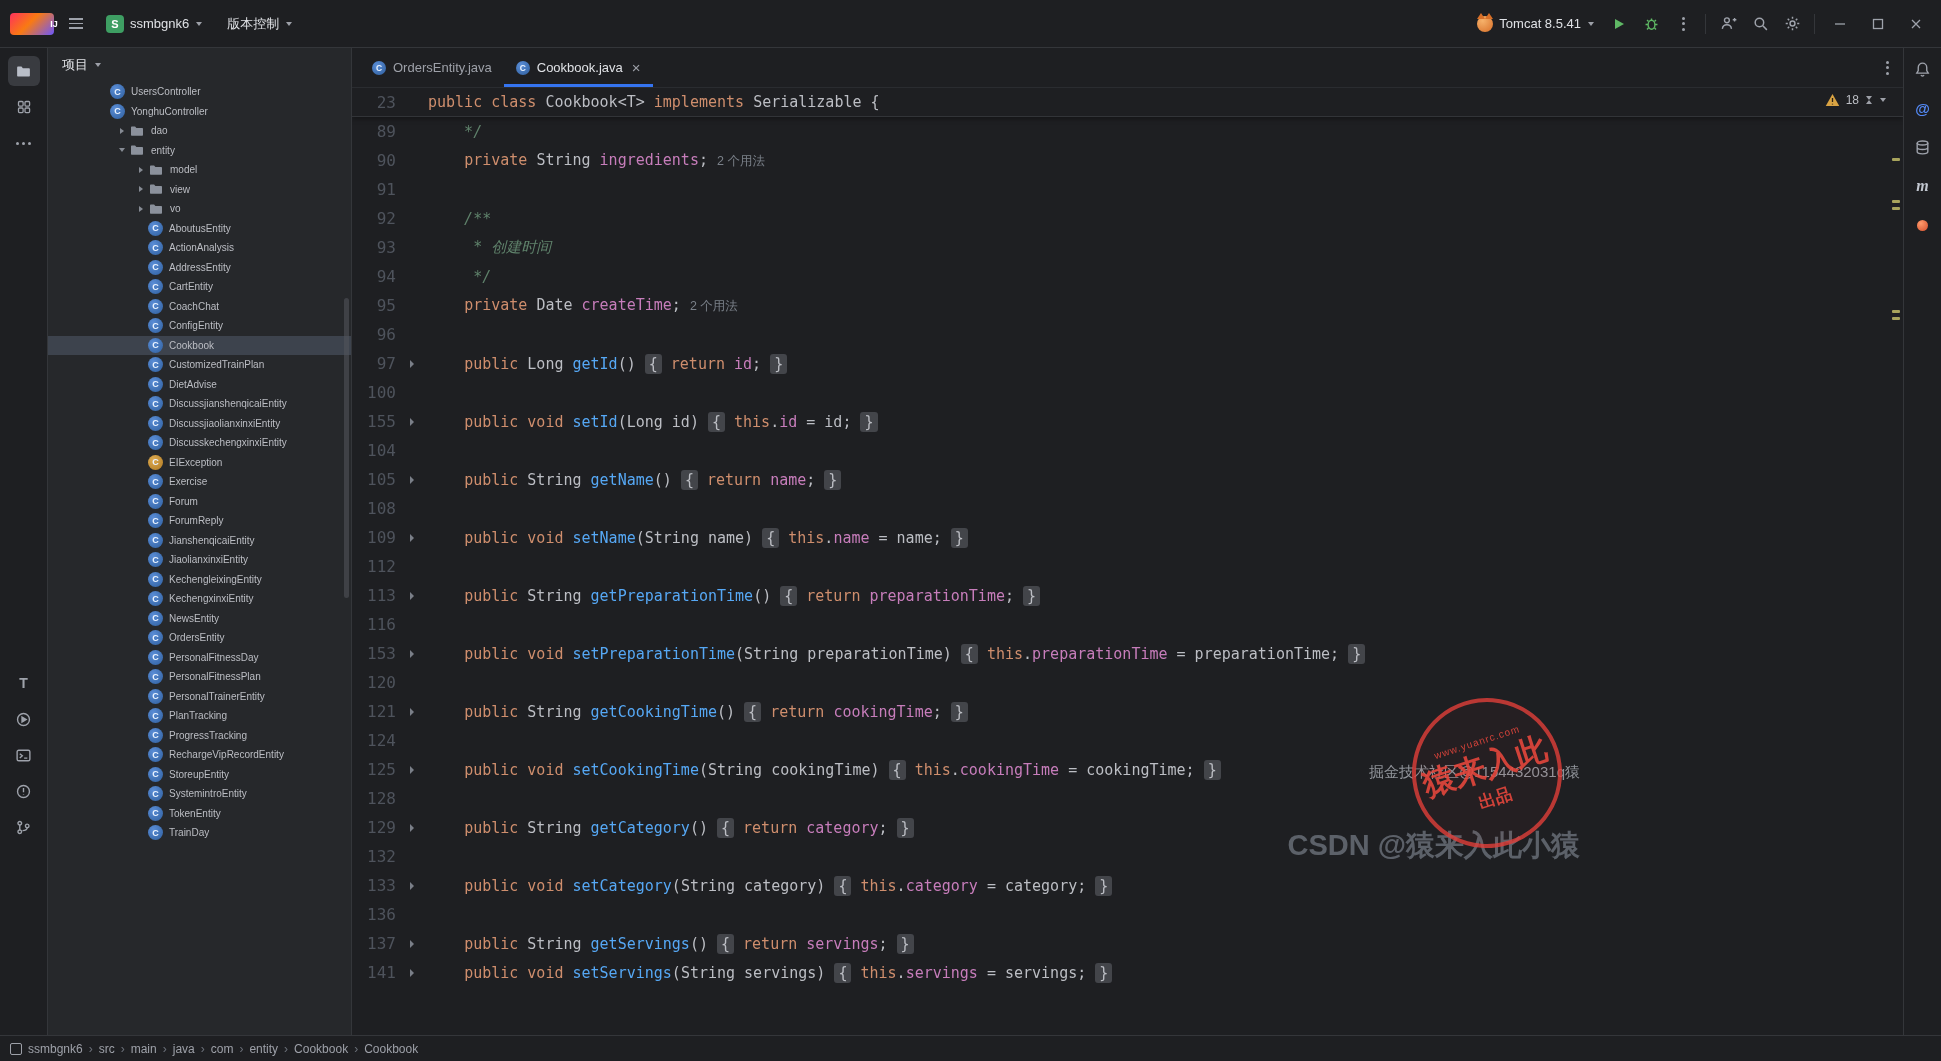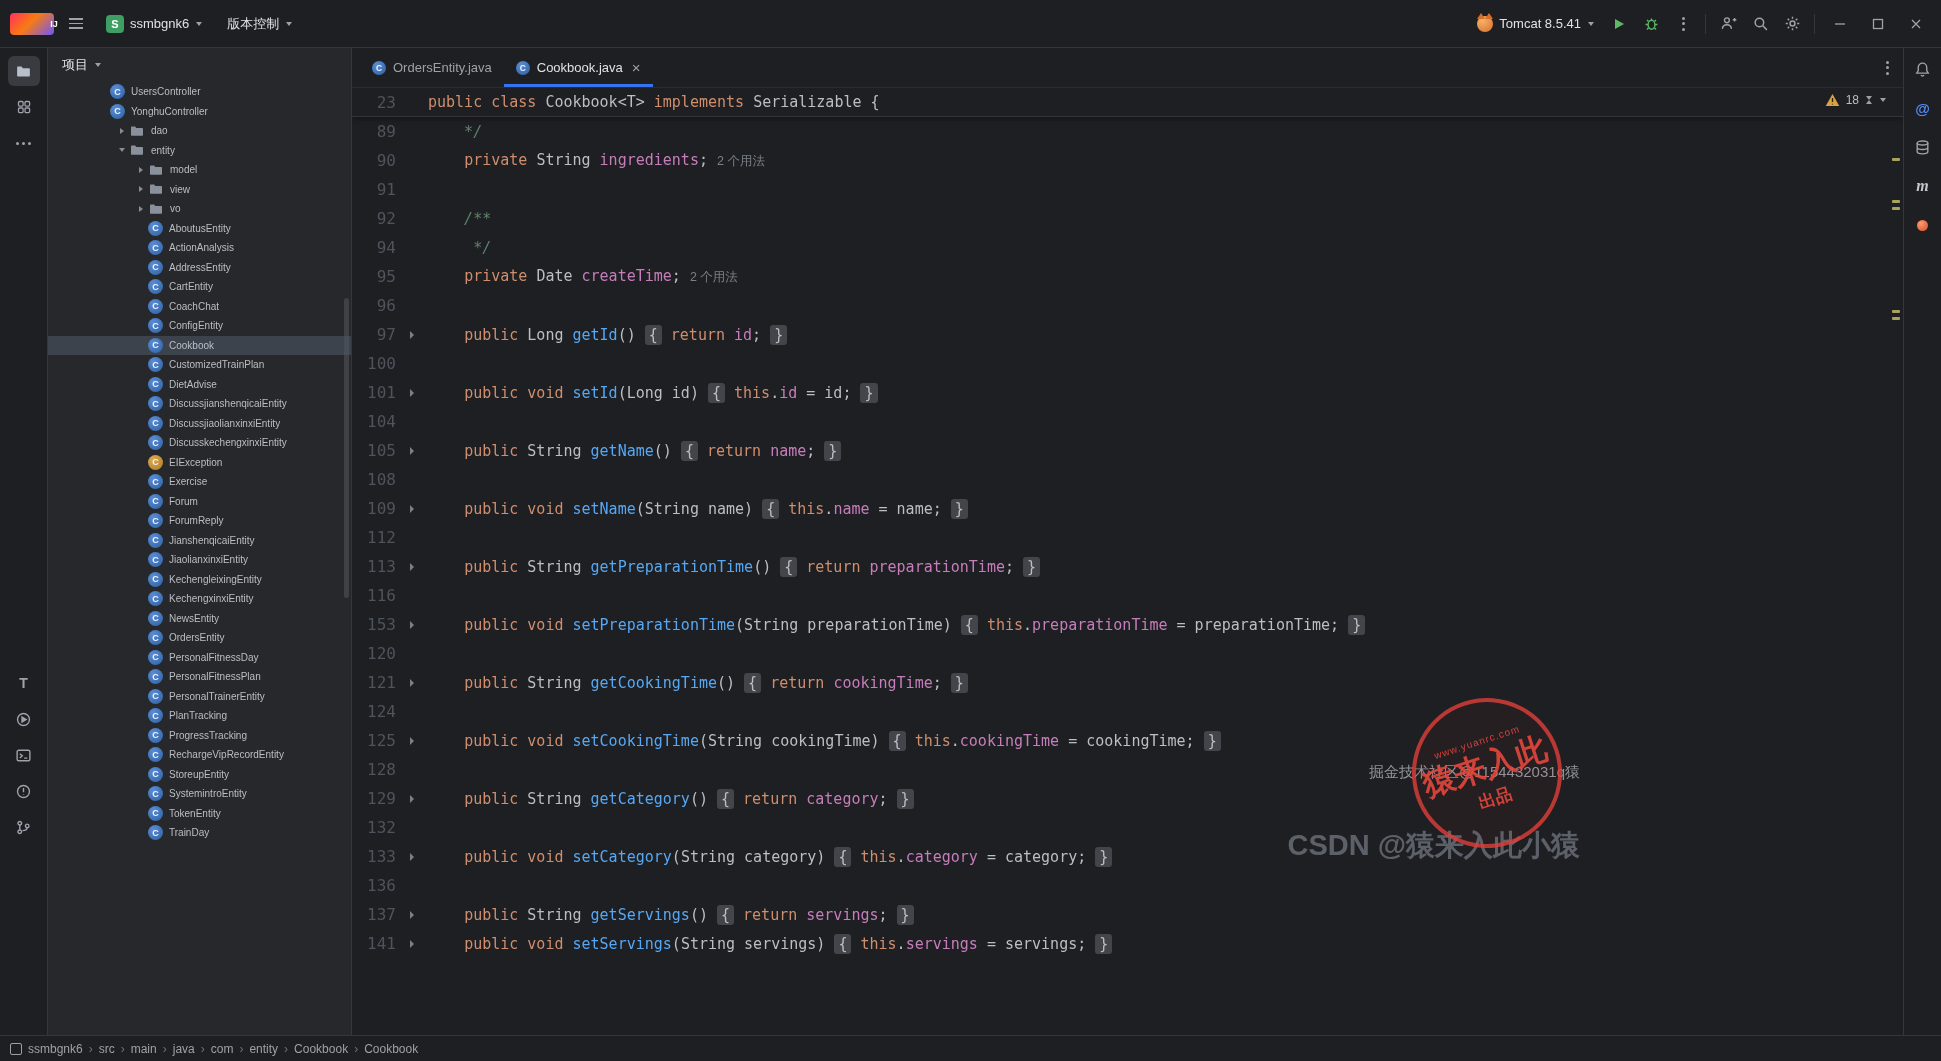--- a/index.html
+++ b/index.html
@@ -568,20 +568,25 @@
             <span class="ln">91</span>
             <span class="fold"></span>
             <span class="code"></span>
           </div>
           <div class="code-row">
             <span class="ln">92</span>
             <span class="fold"></span>
             <span class="code"><span class="tk-d">    /**</span></span>
           </div>
           <div class="code-row">
+            <span class="ln">93</span>
+            <span class="fold"></span>
+            <span class="code"><span class="tk-d">     * 创建时间</span></span>
+          </div>
+          <div class="code-row">
             <span class="ln">94</span>
             <span class="fold"></span>
             <span class="code"><span class="tk-d">     */</span></span>
           </div>
           <div class="code-row">
             <span class="ln">95</span>
             <span class="fold"></span>
             <span class="code"><span class="tk-p">    </span><span class="tk-k">private</span><span class="tk-p"> </span><span class="tk-t">Date</span><span class="tk-p"> </span><span class="tk-f">createTime</span><span class="tk-p">; </span><span class="tk-h">2 个用法</span></span>
           </div>
           <div class="code-row">
@@ -595,21 +600,21 @@
               <i class="fchev"></i>
             </span>
             <span class="code"><span class="tk-p">    </span><span class="tk-k">public</span><span class="tk-p"> </span><span class="tk-t">Long</span><span class="tk-p"> </span><span class="tk-m">getId</span><span class="tk-p">() </span><span class="tk-b">{</span><span class="tk-p"> </span><span class="tk-k">return</span><span class="tk-p"> </span><span class="tk-f">id</span><span class="tk-p">; </span><span class="tk-b">}</span></span>
           </div>
           <div class="code-row">
             <span class="ln">100</span>
             <span class="fold"></span>
             <span class="code"></span>
           </div>
           <div class="code-row">
-            <span class="ln">101</span>
+            <span class="ln">155</span>
             <span class="fold">
               <i class="fchev"></i>
             </span>
             <span class="code"><span class="tk-p">    </span><span class="tk-k">public</span><span class="tk-p"> </span><span class="tk-k">void</span><span class="tk-p"> </span><span class="tk-m">setId</span><span class="tk-p">(</span><span class="tk-t">Long</span><span class="tk-p"> id) </span><span class="tk-b">{</span><span class="tk-p"> </span><span class="tk-k">this</span><span class="tk-p">.</span><span class="tk-f">id</span><span class="tk-p"> = id; </span><span class="tk-b">}</span></span>
           </div>
           <div class="code-row">
             <span class="ln">104</span>
             <span class="fold"></span>
             <span class="code"></span>
           </div>

